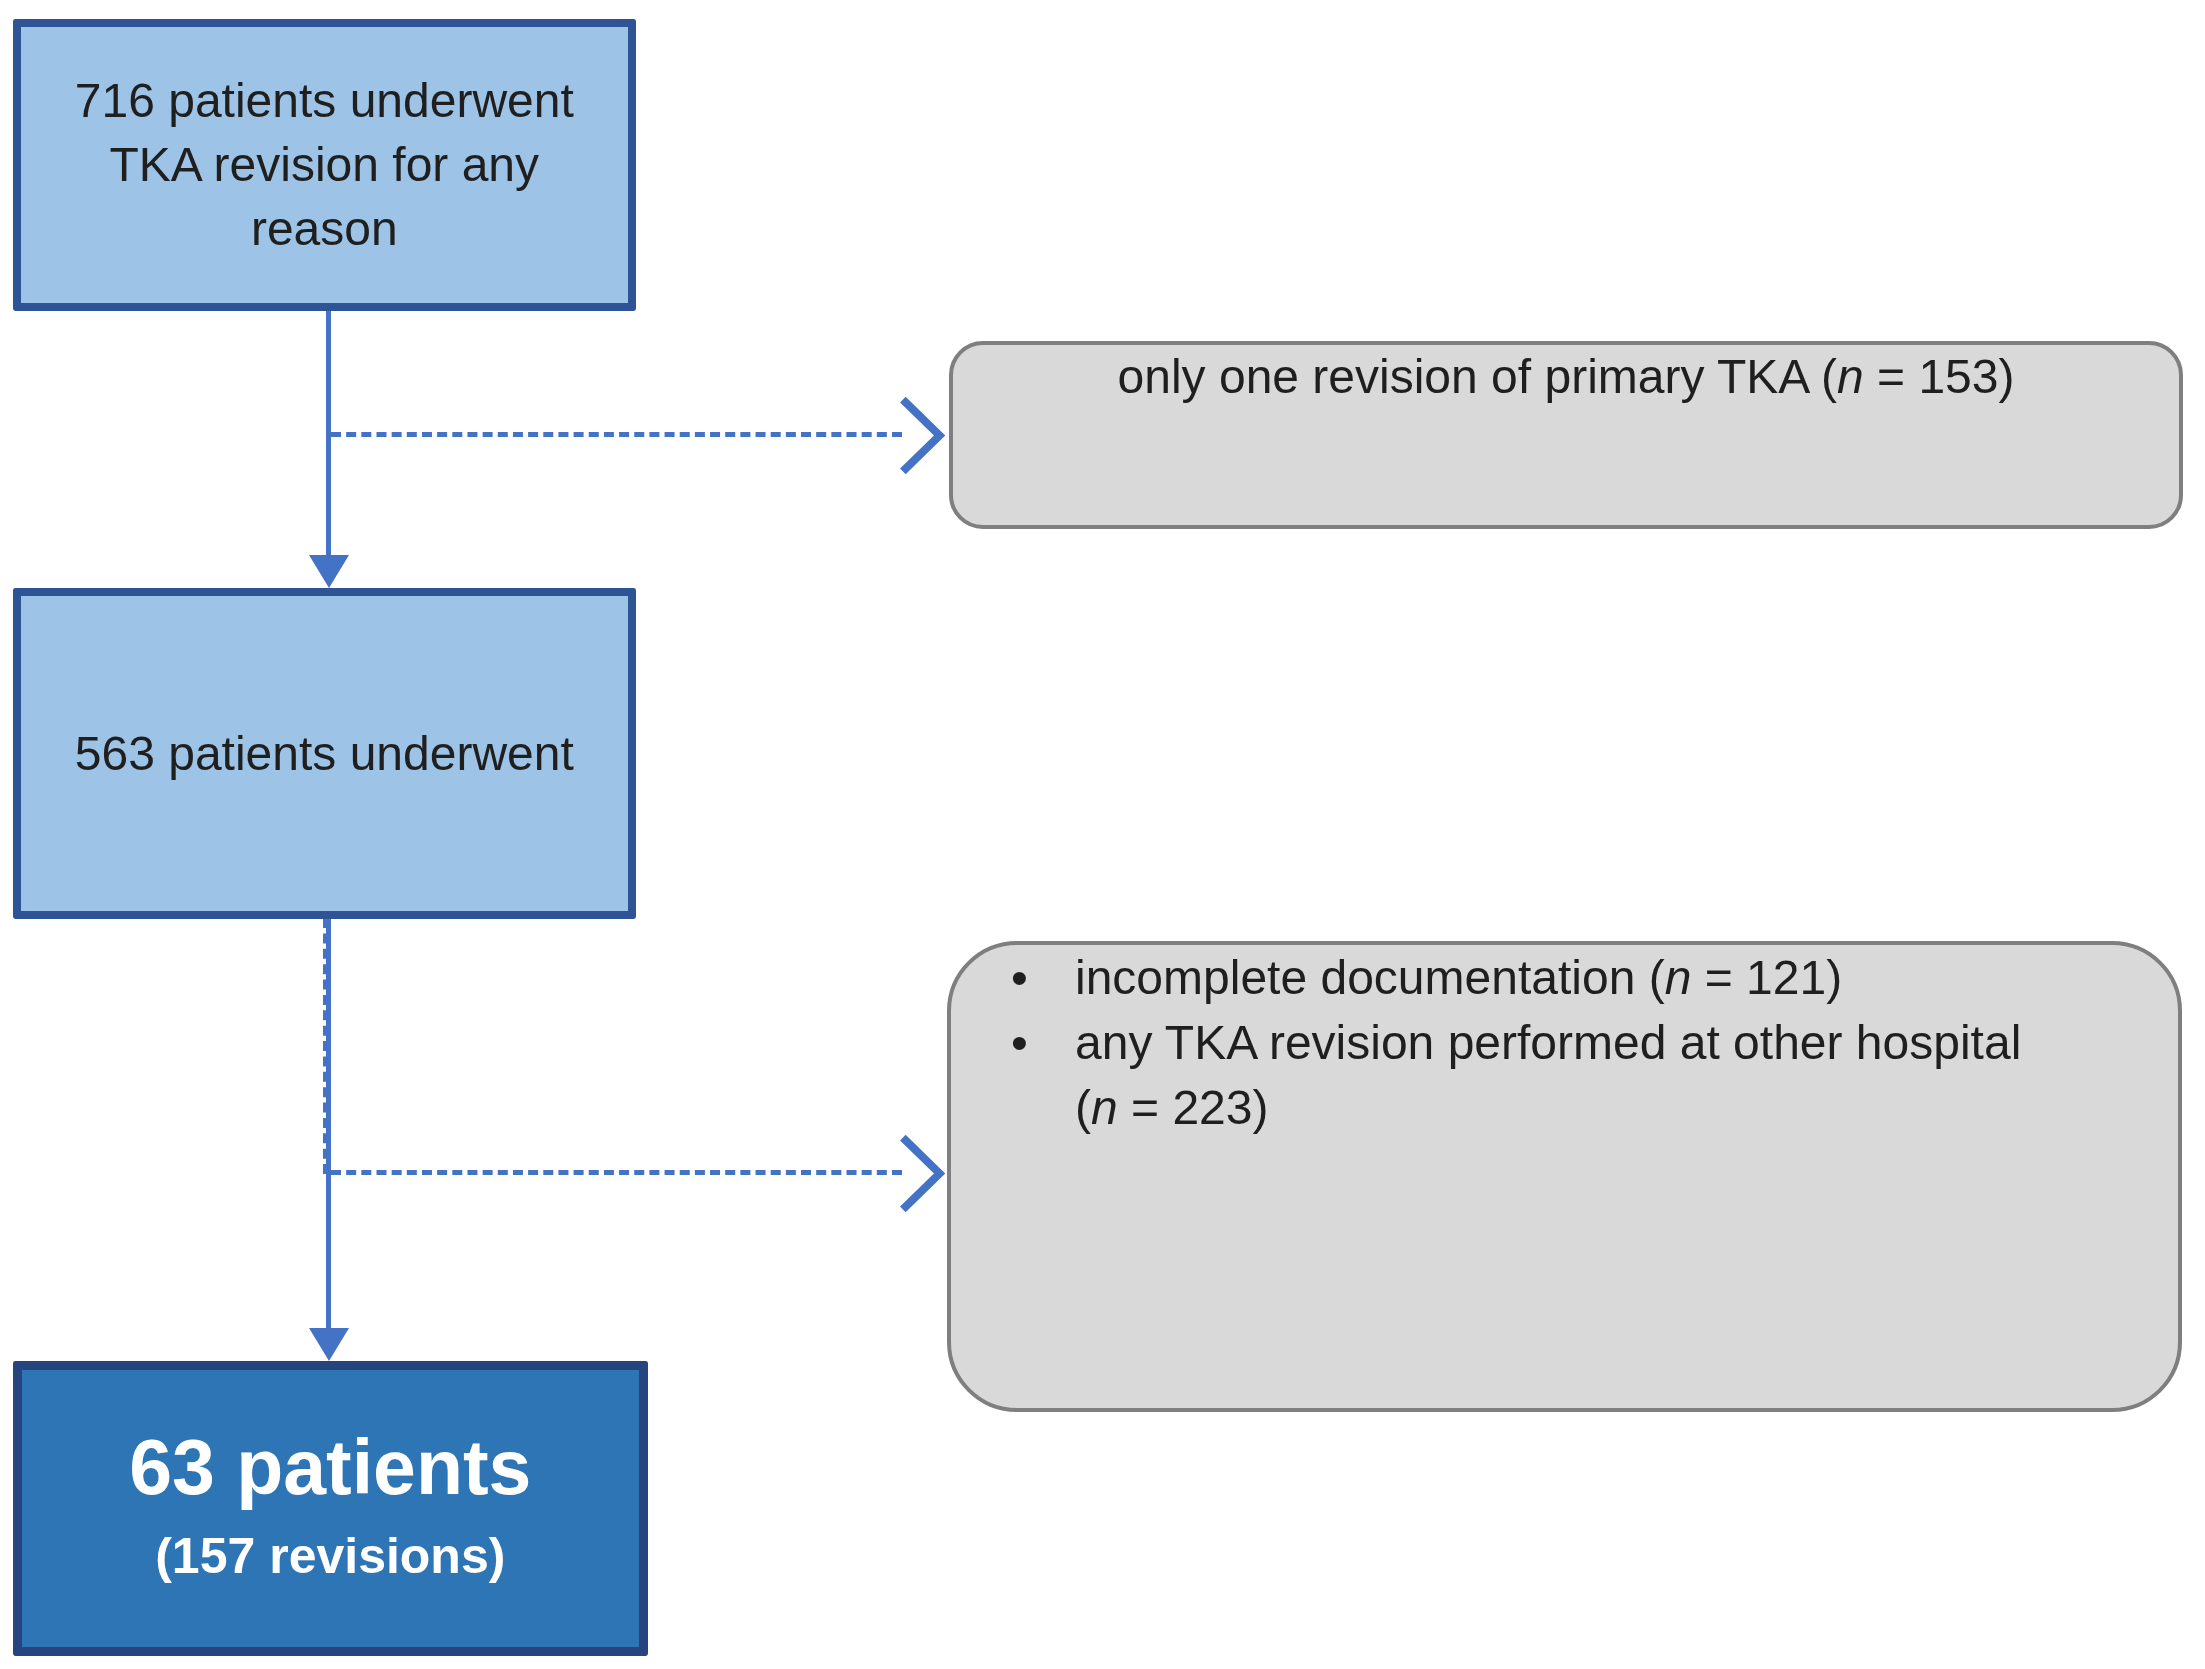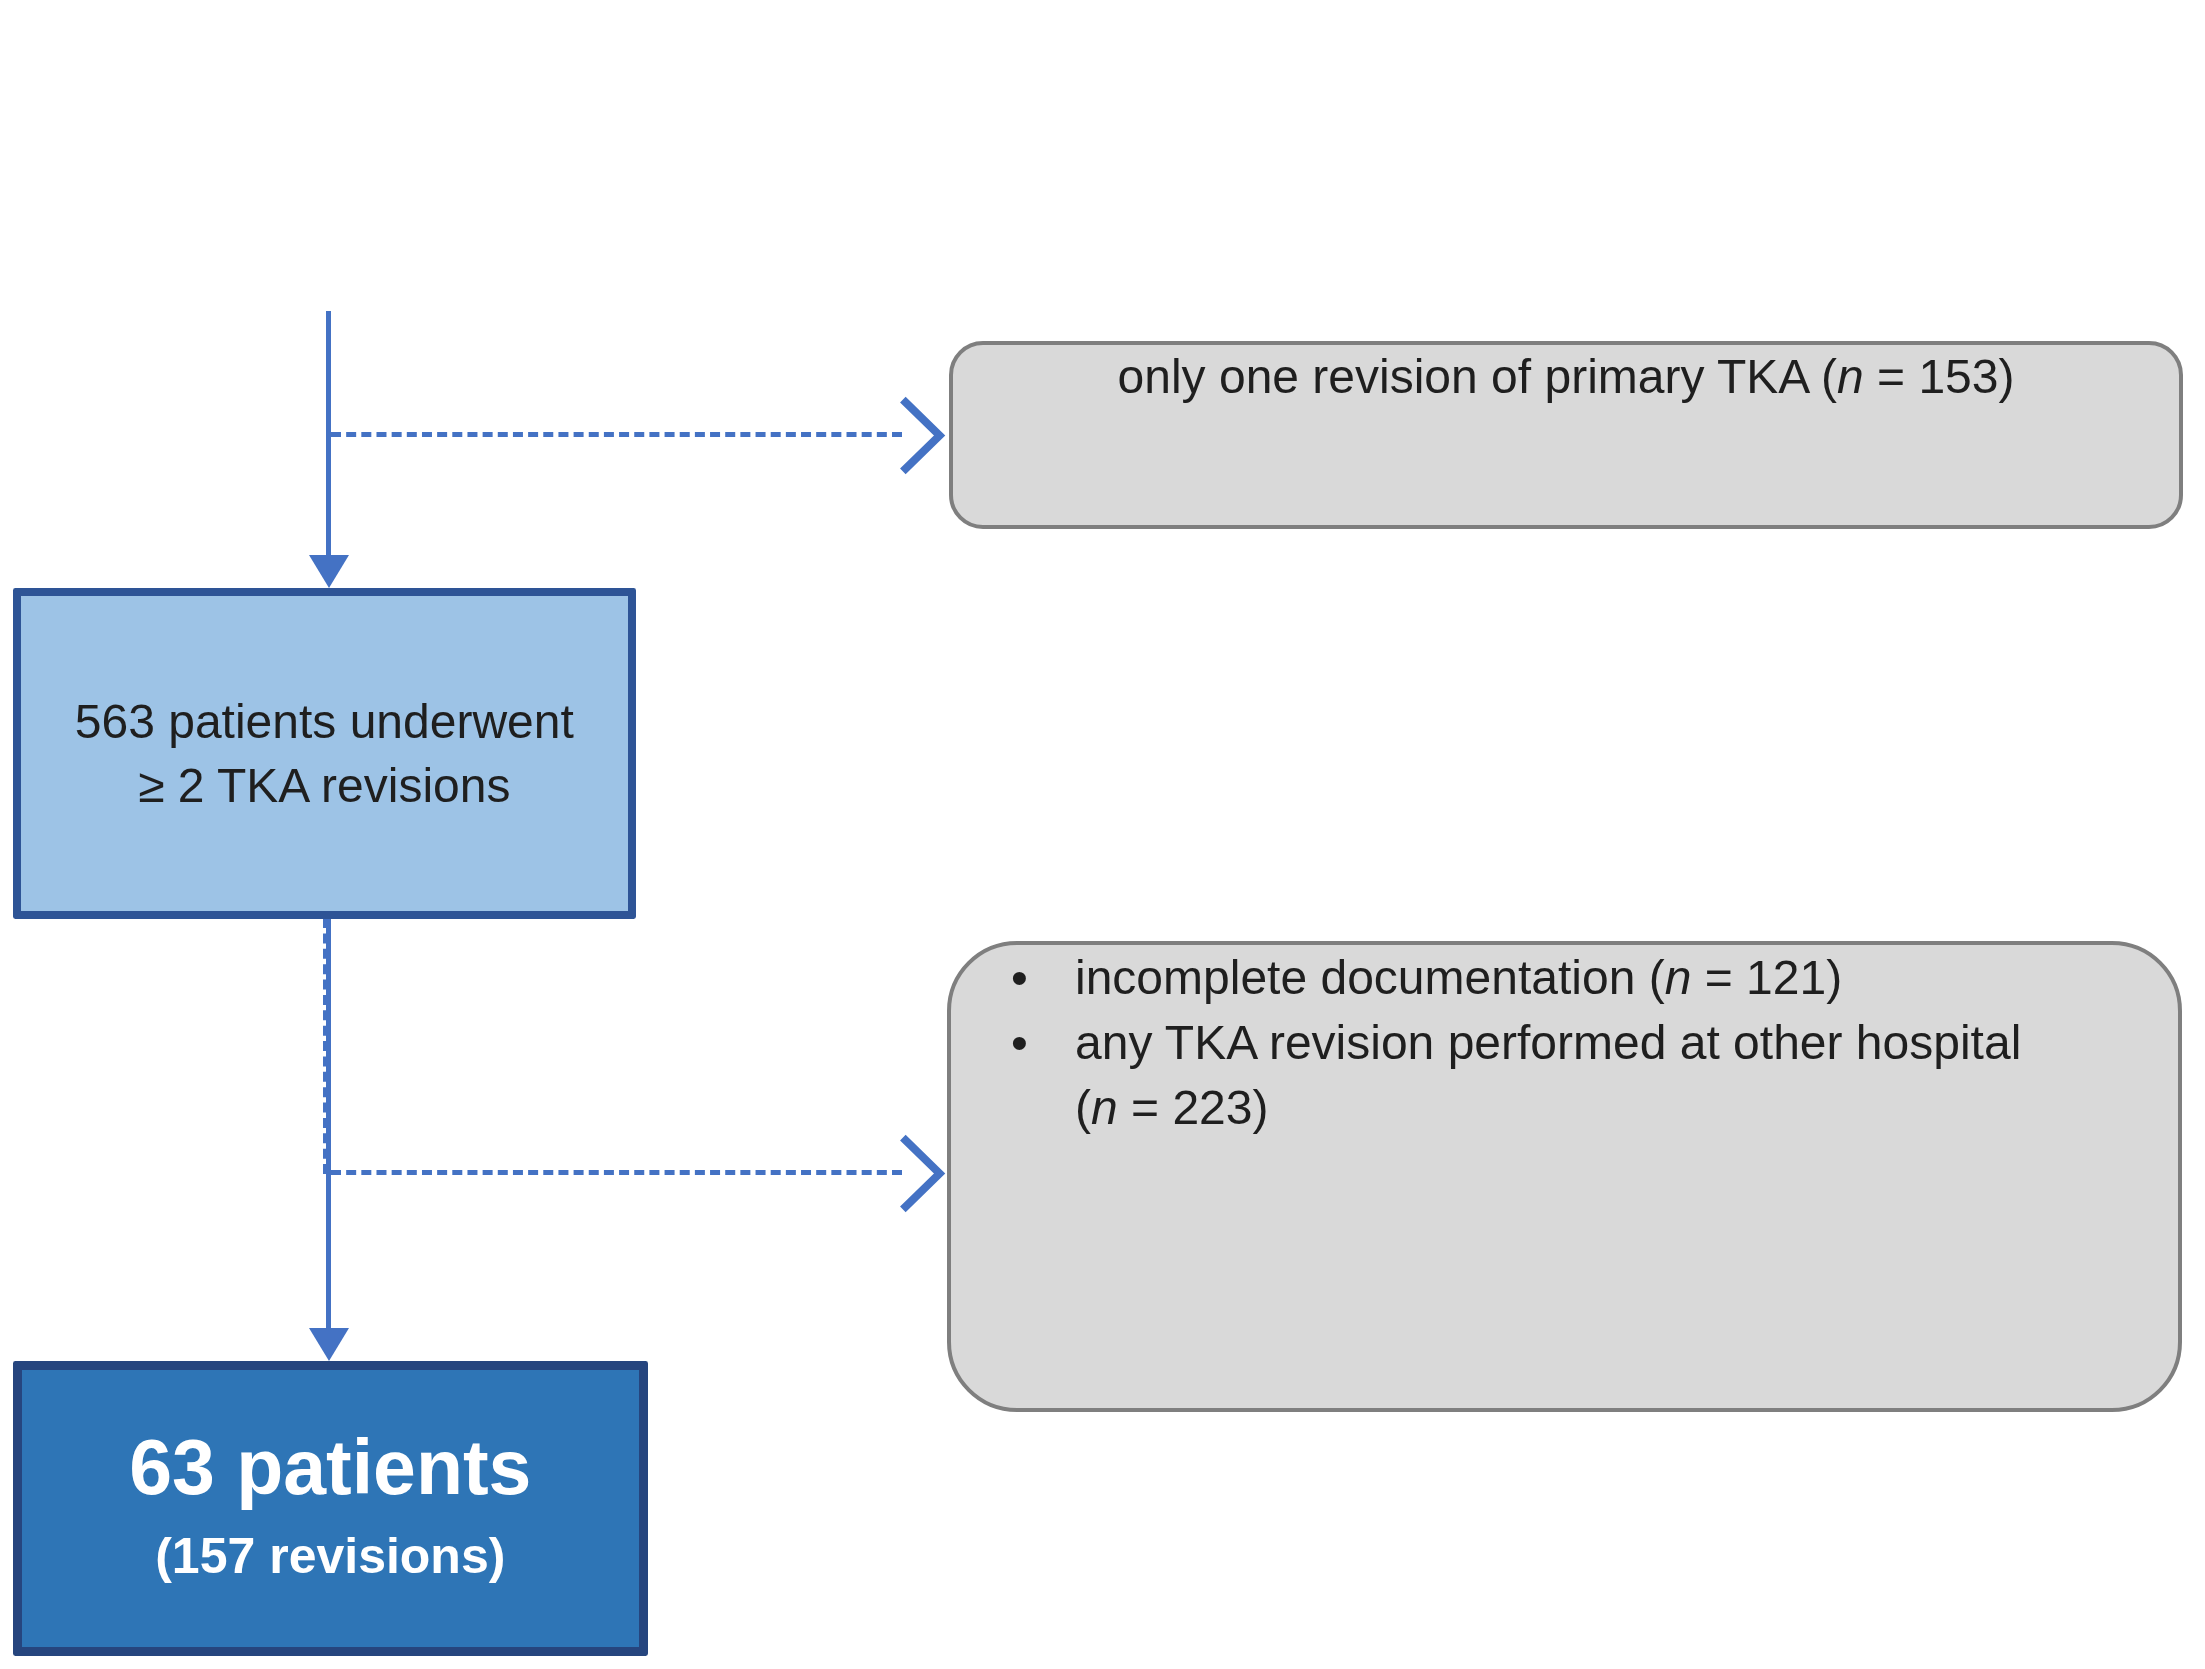--- a/index.html
+++ b/index.html
@@ -121,36 +121,40 @@
     border-left: 5.6px dashed #4472c4;
     z-index: 0;
   }
   .chevron { z-index: 1; }
 </style>
 </head>
 <body>
 
 <div class="canvas">
 
+  <div class="abs cohort-box box-initial">
+      <div>716 patients underwent</div>
+      <div>TKA revision for any</div>
+      <div>reason</div>
+    </div>
 
   <div class="abs v-line" style="left:326px; top:311px; height:246px;"></div>
   <div class="abs head-down" style="left:309px; top:555px;"></div>
 
   <div class="abs dash-h" style="left:331px; top:432px; width:571px;"></div>
   <svg class="abs chevron" style="left:898px; top:394px;" width="48" height="83" viewBox="0 0 60 104">
     <polyline points="6,7 52,52 6,97" fill="none" stroke="#4472c4" stroke-width="10"></polyline>
   </svg>
 
   <div class="abs gray-box gray-single">
     <span><span>only one revision of primary TKA (</span><span class="it">n</span><span> = 153)</span></span>
   </div>
 
   <div class="abs cohort-box box-two">
       <div>563 patients underwent</div>
-      <div>≥ 2 TKA revisions</div>
     </div>
 
   <div class="abs dash-v" style="left:323px; top:872px; height:302px;"></div>
 
   <div class="abs v-line" style="left:326px; top:872px; height:457px;"></div>
   <div class="abs head-down" style="left:309px; top:1328px;"></div>
 
   <div class="abs dash-h" style="left:331px; top:1170px; width:571px;"></div>
   <svg class="abs chevron" style="left:898px; top:1132px;" width="48" height="83" viewBox="0 0 60 104">
     <polyline points="6,7 52,52 6,97" fill="none" stroke="#4472c4" stroke-width="10"></polyline>

